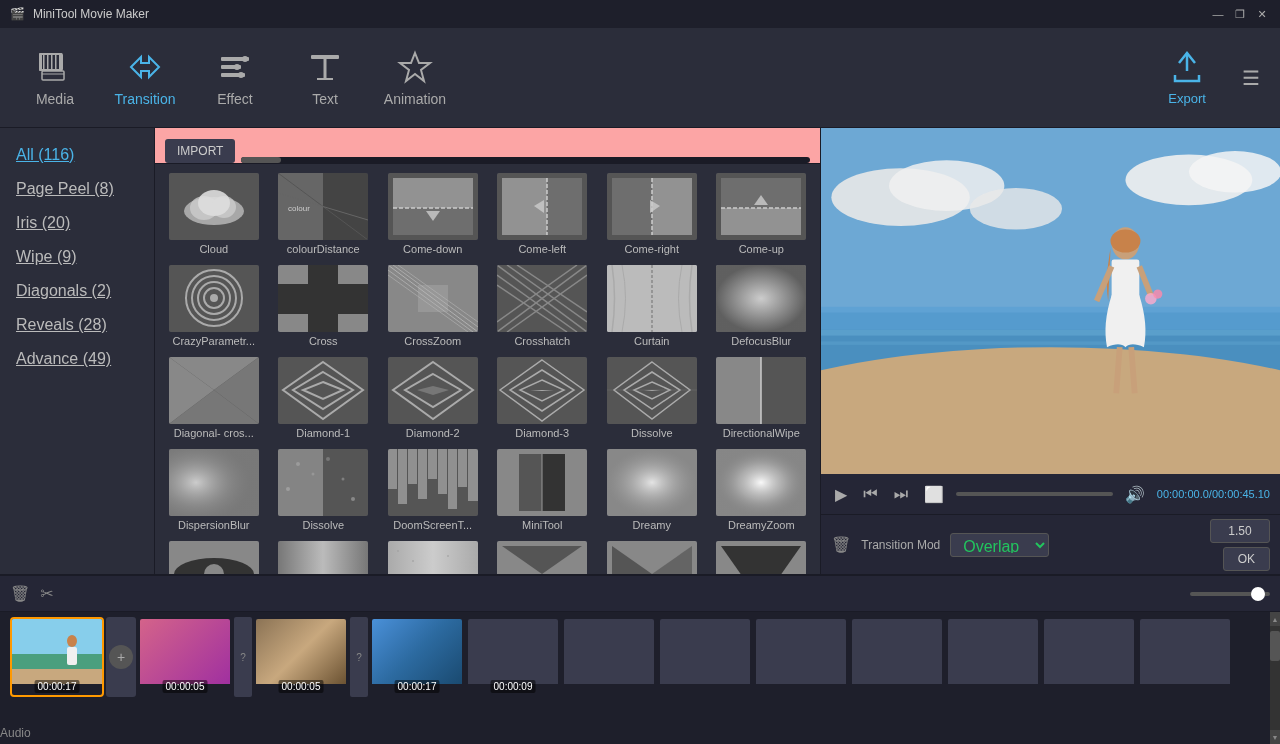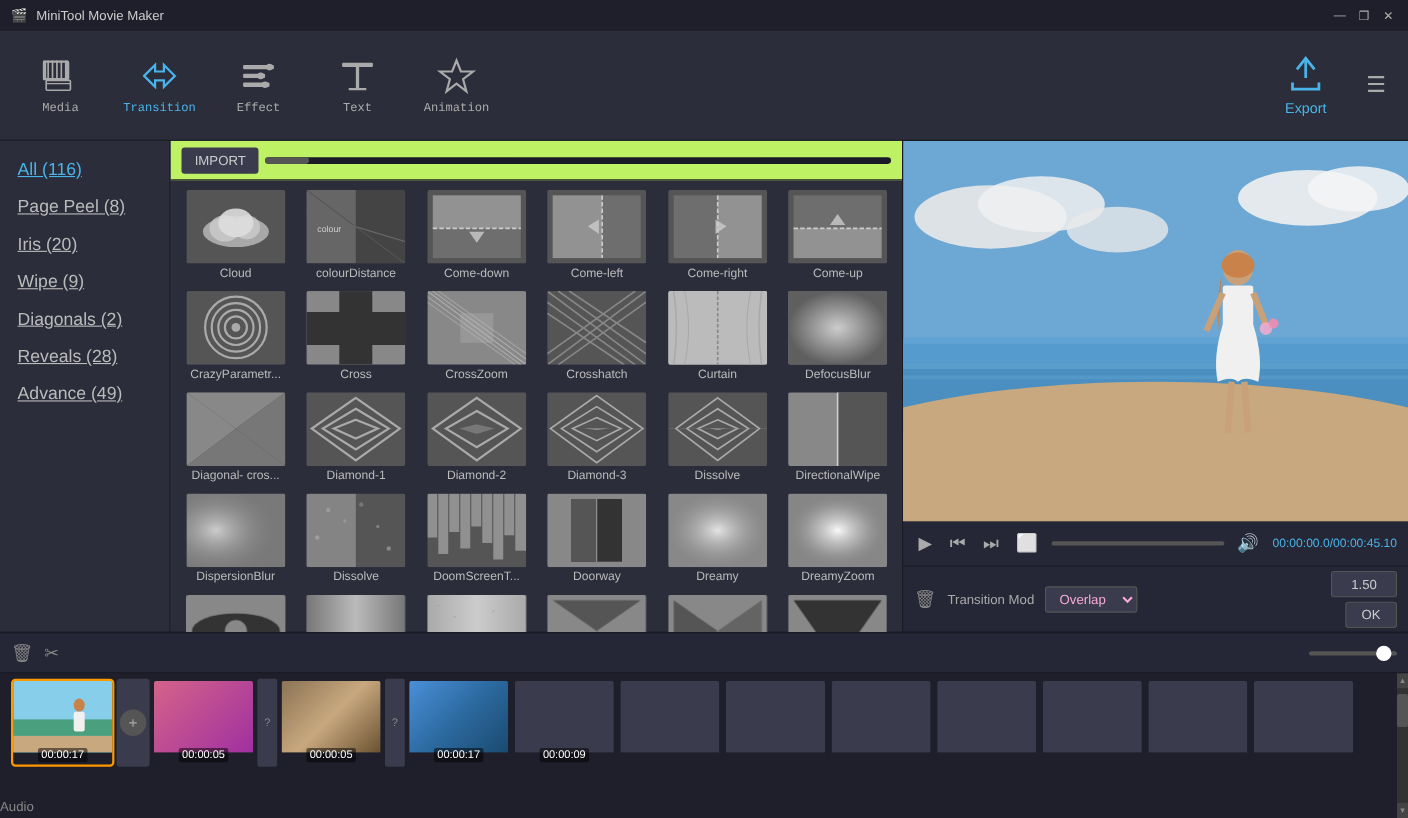--- a/index.html
+++ b/index.html
@@ -18,21 +18,21 @@
     #toolbar {
       height: 100px; background: #2b2d3a; display: flex; align-items: center; padding: 0 10px;
       border-bottom: 1px solid #1a1b26;
     }
     .toolbar-item {
       display: flex; flex-direction: column; align-items: center; justify-content: center;
       width: 90px; height: 80px; cursor: pointer; color: #aaa; gap: 6px; border-radius: 4px;
     }
     .toolbar-item.active { color: #4ab4e8; }
     .toolbar-item svg { width: 36px; height: 36px; }
-    .toolbar-item span { font-size: 11px; font-family: Liberation Mono, monospace; }
+    .toolbar-item span { font-size: 14px; }
     .toolbar-separator { flex: 1; }
     .export-item {
       display: flex; flex-direction: column; align-items: center; justify-content: center;
       width: 90px; height: 80px; cursor: pointer; color: #4ab4e8; gap: 6px;
     }
     .export-item svg { width: 36px; height: 36px; }
     .export-item span { font-size: 13px; }
     .menu-icon { color: #aaa; cursor: pointer; font-size: 20px; padding: 10px; }
 
     
@@ -45,21 +45,21 @@
     .sidebar-item {
       padding: 8px 16px; cursor: pointer; color: #bbb; font-size: 16px; text-decoration: underline;
     }
     .sidebar-item.active { color: #4ab4e8; }
 
     
     #content-panel {
       flex: 1; background: #2b2d3a; display: flex; flex-direction: column; overflow: hidden;
     }
     #content-toolbar {
-      height: 36px; background: #bef264; display: flex; align-items: center; padding: 0 10px; gap: 6px;
+      height: 36px; background: #fca5a5; display: flex; align-items: flex-end; padding: 0 10px; gap: 6px;
       border-bottom: 1px solid #1a1b26;
     }
     .import-btn {
       background: #3a3c4e; color: #ccc; border: none; padding: 4px 12px; border-radius: 3px;
       font-size: 12px; cursor: pointer; height: 24px;
     }
     #scroll-bar-area { flex: 1; display: flex; align-items: center; }
     #scroll-track { flex: 1; height: 6px; background: #1a1b26; border-radius: 3px; }
     #scroll-thumb { width: 40px; height: 6px; background: #555; border-radius: 3px; }
 
@@ -100,22 +100,22 @@
     .time-display { color: #4ab4e8; font-size: 11px; white-space: nowrap; }
 
     
     #transition-settings {
       height: 60px; background: #252636; border-top: 1px solid #1a1b26;
       display: flex; align-items: center; padding: 0 10px; gap: 10px;
     }
     .delete-btn { background: none; border: none; color: #888; cursor: pointer; font-size: 16px; }
     .setting-label { color: #aaa; font-size: 12px; }
     .mode-select {
-      background: #3a3c4e; color: #f9a8d4; border: 1px solid #555; padding: 3px 8px;
-      border-radius: 3px; font-size: 12px; height: 24px;
+      background: #3a3c4e; color: #22c55e; border: 1px solid #555; padding: 3px 8px;
+      border-radius: 3px; font-size: 16px; height: 24px;
     }
     .duration-input {
       background: #3a3c4e; color: #ccc; border: 1px solid #555; padding: 3px 8px;
       border-radius: 3px; font-size: 12px; width: 60px; height: 24px; text-align: center;
     }
     .ok-btn {
       background: #3a3c4e; color: #ccc; border: 1px solid #555; padding: 3px 14px;
       border-radius: 3px; font-size: 12px; cursor: pointer; height: 24px;
     }
 
@@ -560,21 +560,21 @@
 
       <div class="transition-item">
         <div class="transition-thumb">
           <svg class="th-svg" viewBox="0 0 90 67">
             <rect width="90" height="67" fill="#888"></rect>
             <rect x="22" y="5" width="46" height="57" fill="#333"></rect>
             <rect x="22" y="5" width="23" height="57" fill="#555"></rect>
             <line x1="45" y1="5" x2="45" y2="62" stroke="#999" stroke-width="1"></line>
           </svg>
         </div>
-        <span class="transition-label">Doorway</span>
+        <span class="transition-label">MiniTool</span>
       </div>
 
       <div class="transition-item">
         <div class="transition-thumb">
           <svg class="th-svg" viewBox="0 0 90 67">
             <rect width="90" height="67" fill="#888"></rect>
             <rect x="0" y="0" width="90" height="67" fill="url(#dreamgrad)"></rect>
             <defs>
               <radialGradient id="dreamgrad" cx="50%" cy="50%" r="50%">
                 <stop offset="0%" stop-color="#eee" stop-opacity="0.9"></stop>

